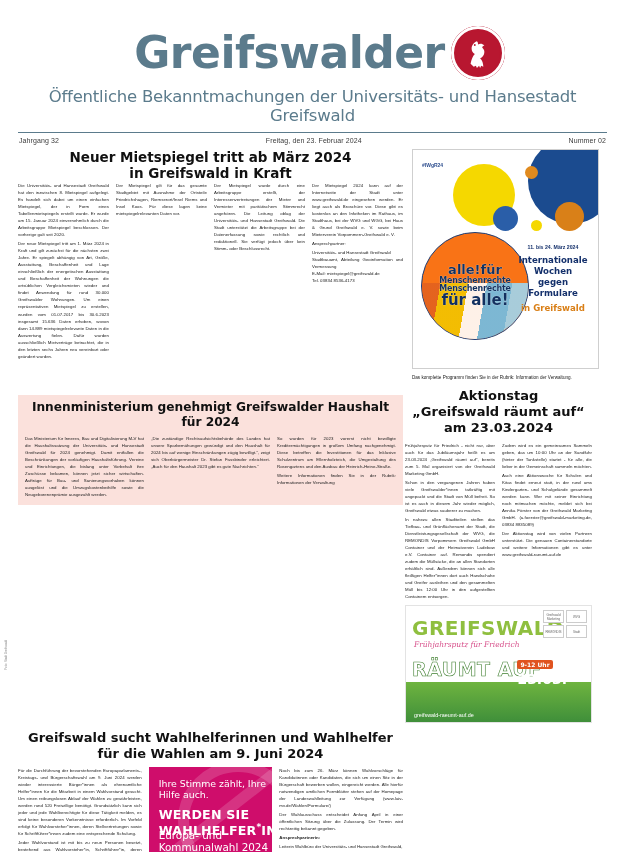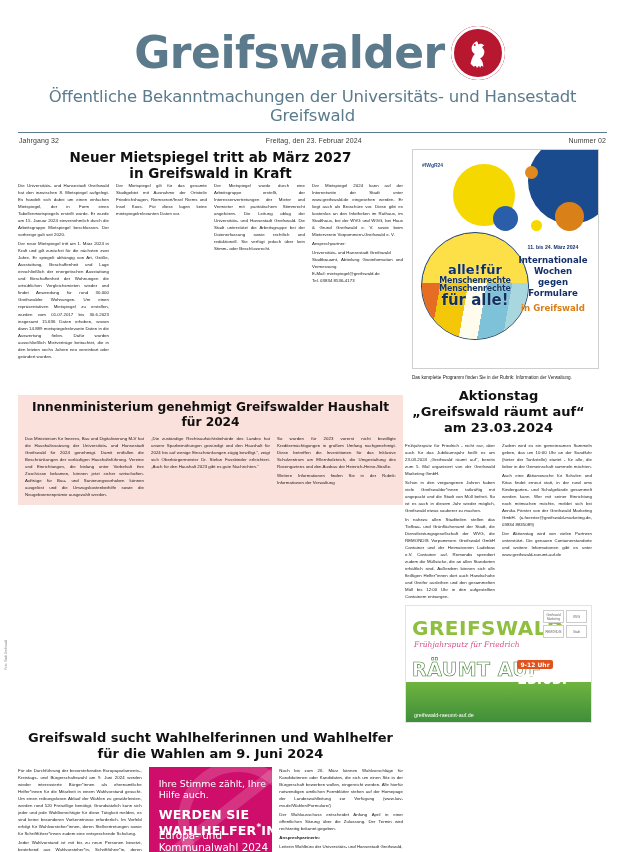--- a/index.html
+++ b/index.html
@@ -117,21 +117,21 @@
     background:#d98018; right:14px; top:52px;
   }
   .promo .c-yellow-sm {
     position:absolute; width:11px; height:11px; border-radius:50%;
     background:#f5d800; right:56px; top:70px;
   }
   .promo .emblem {
     position:absolute; left:8px; top:82px;
     width:108px; height:108px; border-radius:50%;
     border:1.5px solid #1b3f7a;
-    background:#fde047;
+    background:#f97316;
     overflow:hidden;
   }
   .promo .emblem .flagbar {
     position:absolute; left:0; right:0; bottom:0; height:56px;
     background:
       linear-gradient(100deg,#e2611f 0 16%,#f2c500 16% 40%,#ffffff 40% 56%,#6fbfe8 56% 78%,#9fd6f0 78% 100%);
     opacity:0.9;
   }
   .promo .emblem .etext {
     position:absolute; inset:0;
@@ -266,21 +266,21 @@
     <div class="mast-meta">
       <span>Jahrgang 32</span>
       <span class="mid">Freitag, den 23. Februar 2024</span>
       <span class="right">Nummer 02</span>
     </div>
   </div>
 
   <div class="mt-wrap">
     <div class="mt-left">
       <div class="hl hl-1">
-        <div>Neuer Mietspiegel tritt ab März 2027</div>
+        <div>Neuer Mietspiegel tritt ab März 2024</div>
         <div>in Greifswald in Kraft</div>
       </div>
       <div class="cols">
         <div class="col bodytext">
           <p>Die Universitäts- und Hansestadt Greifswald hat den inzwischen 8. Mietspiegel aufgelegt. Es handelt sich dabei um einen einfachen Mietspiegel, der in Form eines Tabellenmietspiegels erstellt wurde. Er wurde am 15. Januar 2024 einvernehmlich durch die Arbeitsgruppe Mietspiegel beschlossen. Der vorherige galt seit 2020.</p>
           <p>Der neue Mietspiegel tritt am 1. März 2024 in Kraft und gilt zunächst für die nächsten zwei Jahre. Er spiegelt abhängig von Art, Größe, Ausstattung, Beschaffenheit und Lage einschließlich der energetischen Ausstattung und Beschaffenheit der Wohnungen die ortsüblichen Vergleichsmieten wieder und findet Anwendung für rund 30.000 Greifswalder Wohnungen. Um einen repräsentativen Mietspiegel zu erstellen, wurden vom 01.07.2017 bis 30.6.2023 insgesamt 15.636 Daten erhoben, wovon dann 14.889 mietspiegelrelevante Daten in die Auswertung fielen. Dafür wurden ausschließlich Mietverträge betrachtet, die in den letzten sechs Jahren neu vereinbart oder geändert wurden.</p>
         </div>
         <div class="col bodytext">
           <p>Der Mietspiegel gilt für das gesamte Stadtgebiet mit Ausnahme der Ortsteile Friedrichshagen, Riemserort/Insel Riems und Insel Koos. Für diese lagen keine mietspiegelrelevanten Daten vor.</p>
         </div>

